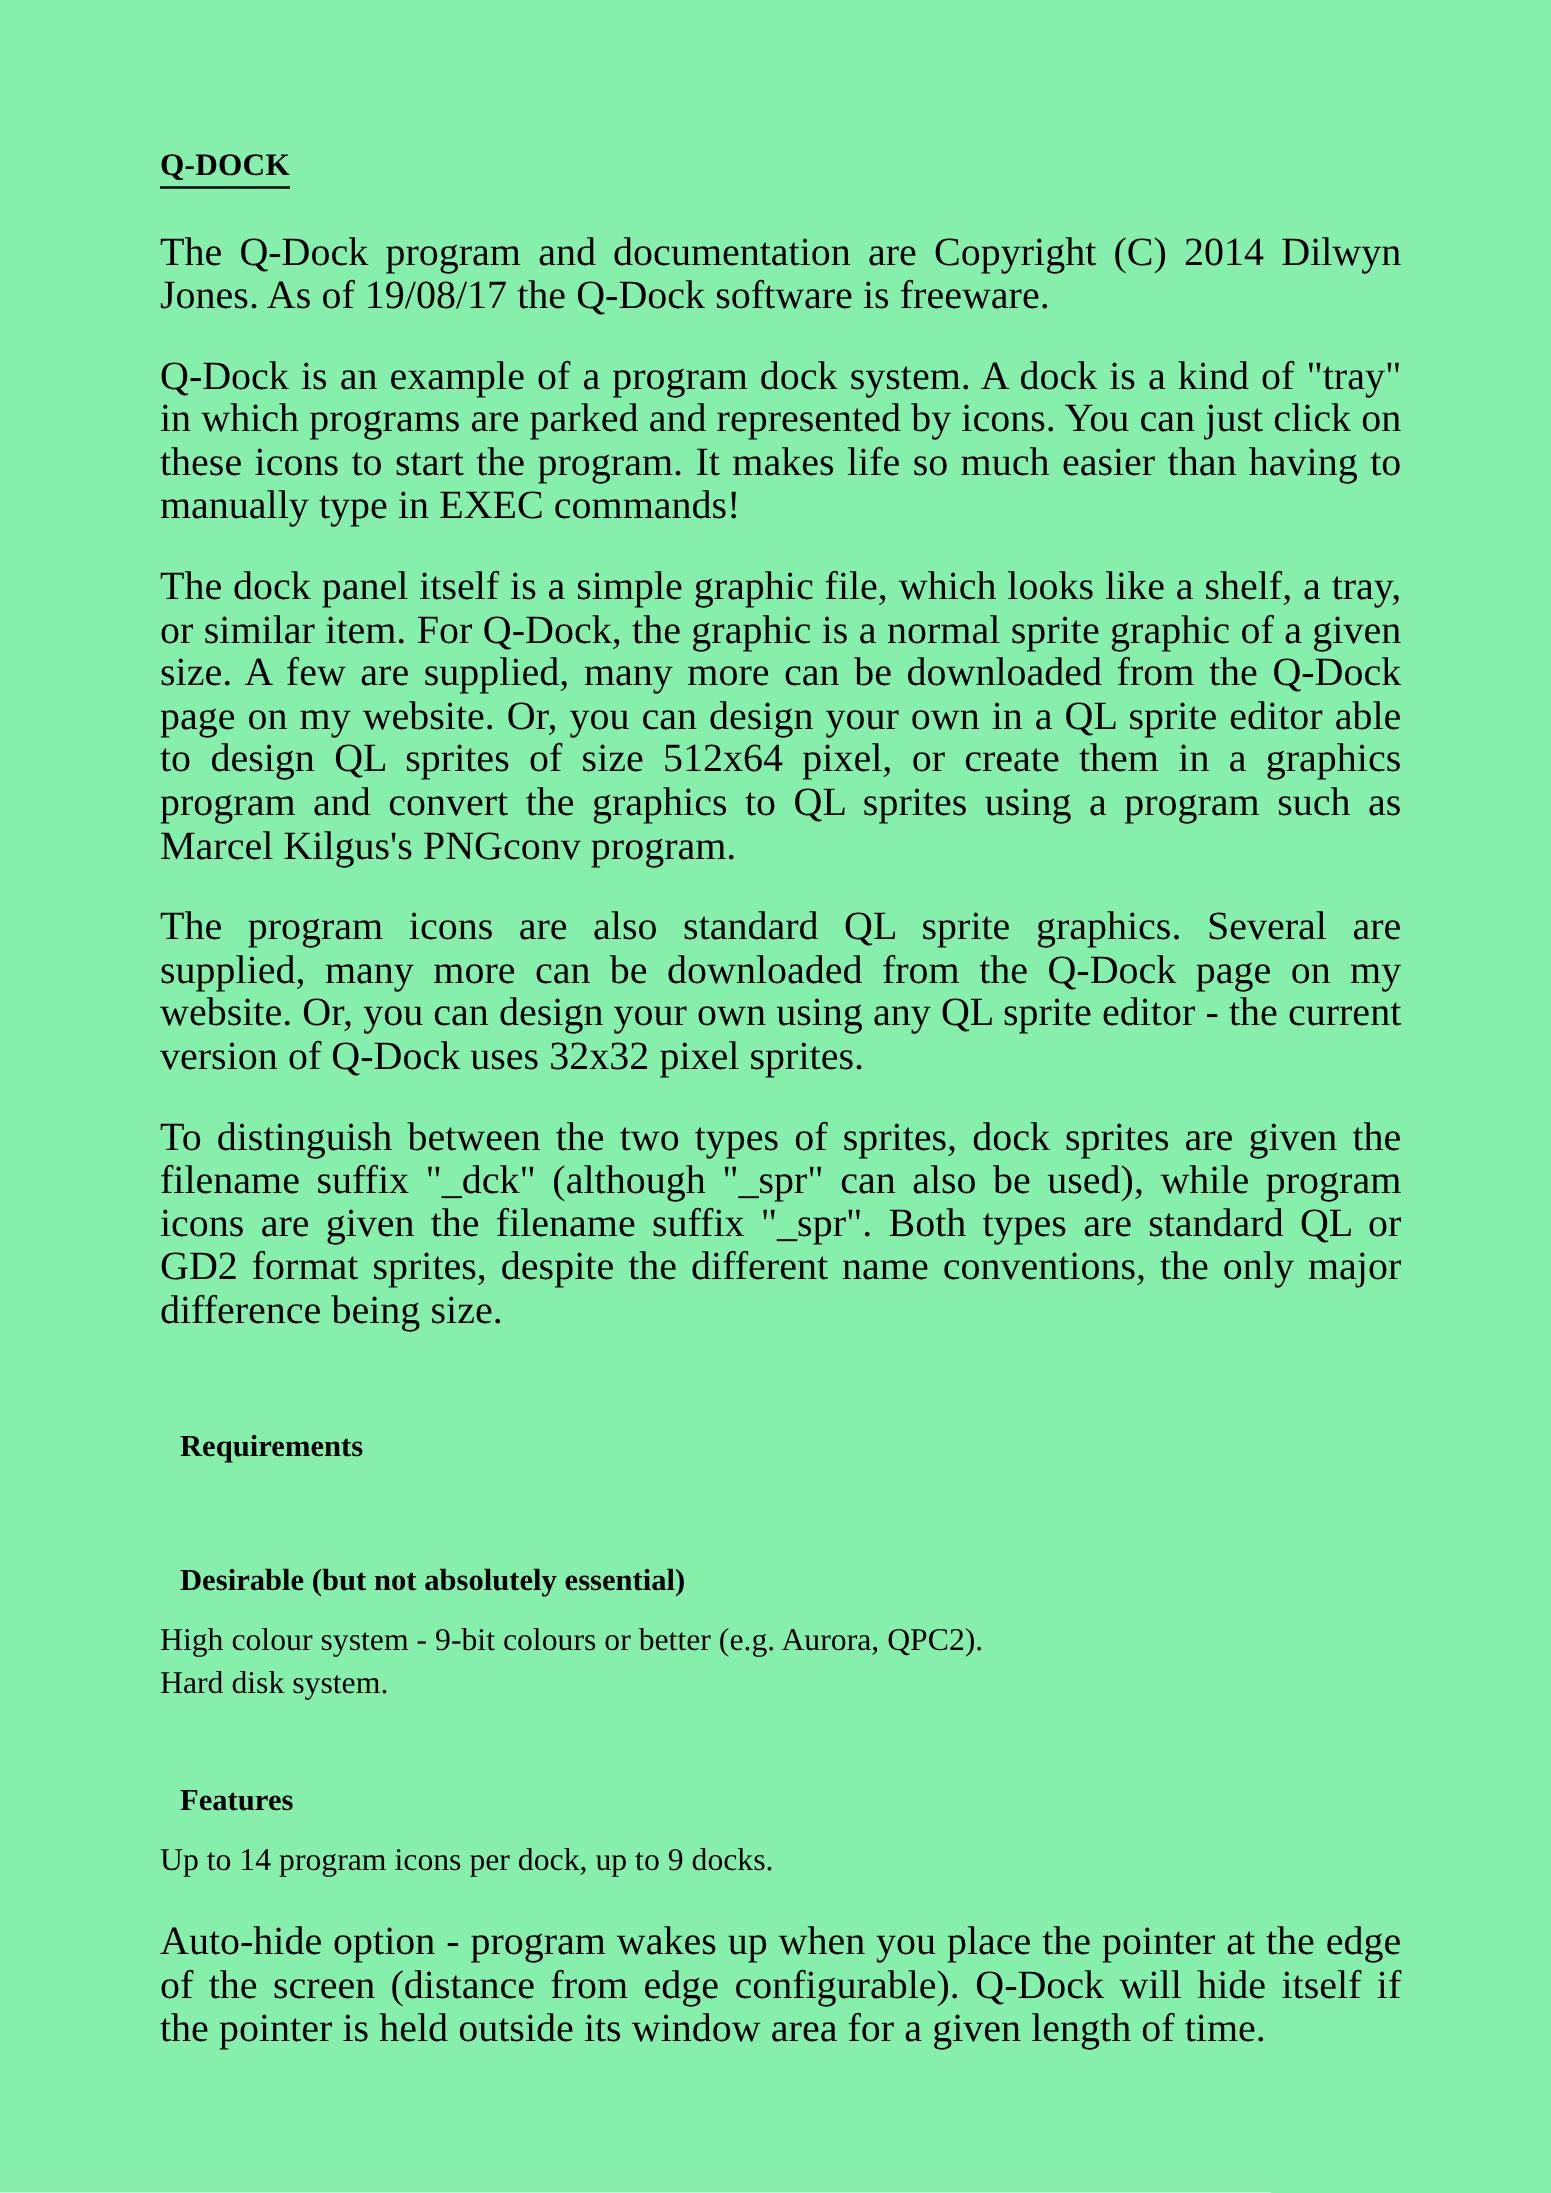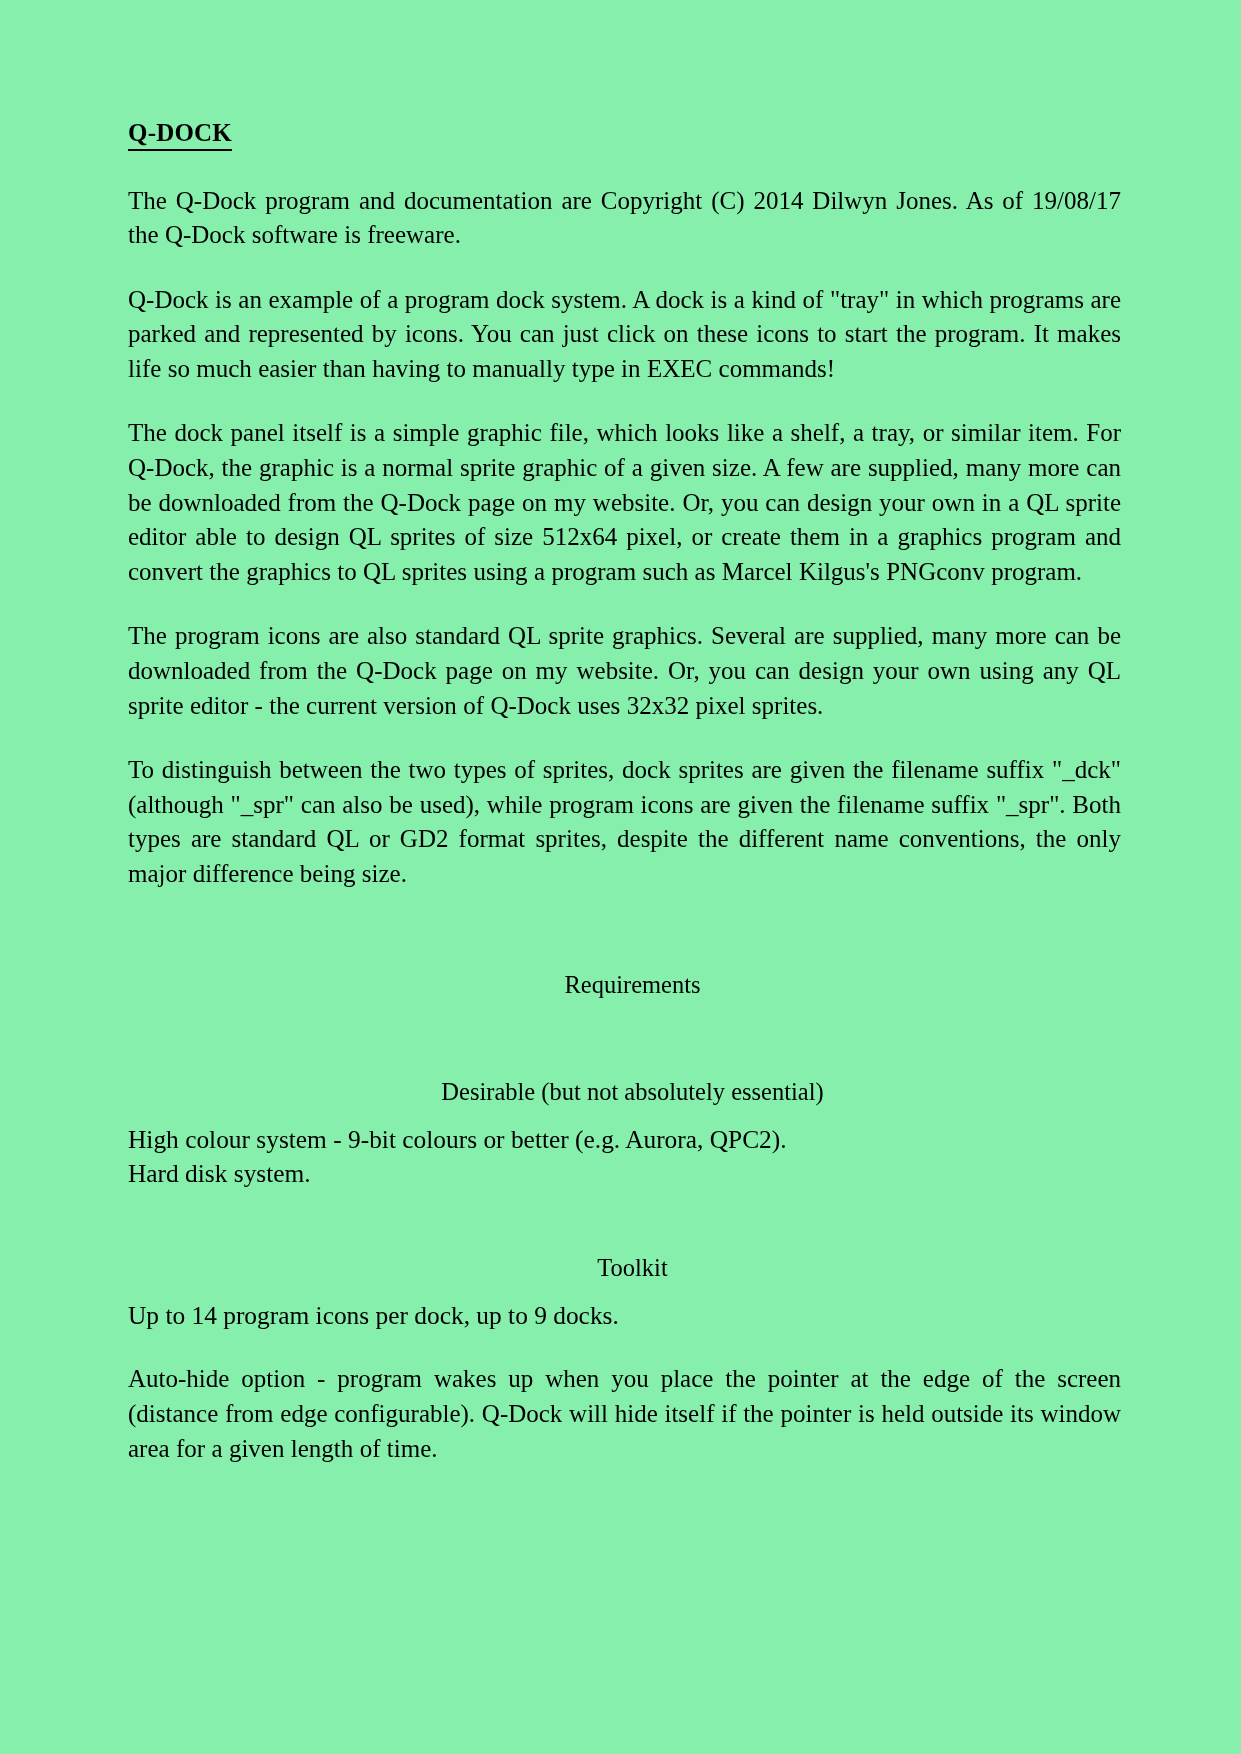--- a/index.html
+++ b/index.html
@@ -34,35 +34,35 @@
     margin: 0 0 0 0;
     letter-spacing: 0.2px;
     display: inline-block;
     border-bottom: 2.4px solid #000;
     padding-bottom: 1px;
   }
   .title-wrap {
     margin: 0 0 33px 0;
   }
   p.para {
-    font-size: 25px;
+    font-size: 32px;
     line-height: 34.6px;
     margin: 0 0 30px 0;
     text-align: justify;
     text-justify: inter-word;
     hyphens: none;
     word-spacing: 0.1px;
     font-family: Liberation Serif, serif;
   }
   h2.section {
     font-size: 24.5px;
-    font-weight: normal;
+    font-weight: bold;
     line-height: 34px;
     margin: 0 0 0 16px;
-    text-align: center;
+    text-align: left;
   }
   .gap-after-heading {
     height: 13px;
   }
   .lines {
     font-size: 25.4px;
     line-height: 34.6px;
     text-align: justify;
     margin: 0;
   }
@@ -105,21 +105,21 @@
 
     <div class="spacer-lg"></div>
     <h2 class="section">Desirable (but not absolutely essential)</h2>
     <div class="gap-after-heading"></div>
     <div class="lines">
       <span class="ln">High colour system - 9-bit colours or better (e.g. Aurora, QPC2).</span>
       <span class="ln">Hard disk system.</span>
     </div>
 
     <div class="spacer-lg"></div>
-    <h2 class="section">Toolkit</h2>
+    <h2 class="section">Features</h2>
     <div class="gap-after-heading"></div>
     <div class="lines">
       <span class="ln">Up to 14 program icons per dock, up to 9 docks.</span>
     </div>
     <div class="spacer-sm"></div>
     <p class="para">Auto-hide option - program wakes up when you place the pointer at the edge of the screen (distance from edge configurable). Q-Dock will hide itself if the pointer is held outside its window area for a given length of time.</p>
 
   </div>
 </div>
 

